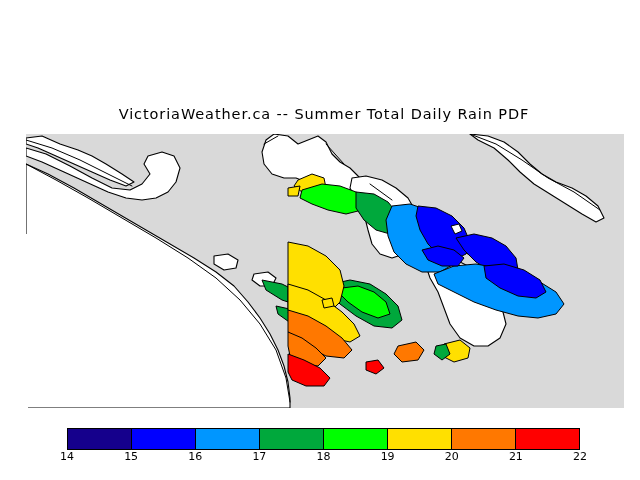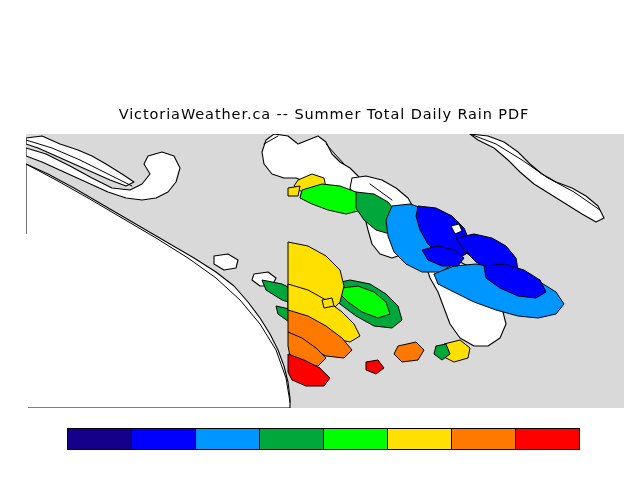--- a/index.html
+++ b/index.html
@@ -267,15 +267,26 @@
         <div class="band" style="background: rgb(0, 0, 255);"></div>
         <div class="band" style="background: rgb(0, 150, 255);"></div>
         <div class="band" style="background: rgb(0, 168, 60);"></div>
         <div class="band" style="background: rgb(0, 255, 0);"></div>
         <div class="band" style="background: rgb(255, 224, 0);"></div>
         <div class="band" style="background: rgb(255, 120, 0);"></div>
         <div class="band" style="background: rgb(255, 0, 0);"></div>
       </div>
   </div>
 
+  <div id="cb-ticks">
+      <span class="tick" style="left: 0px;">14</span>
+      <span class="tick" style="left: 64.125px;">15</span>
+      <span class="tick" style="left: 128.25px;">16</span>
+      <span class="tick" style="left: 192.375px;">17</span>
+      <span class="tick" style="left: 256.5px;">18</span>
+      <span class="tick" style="left: 320.625px;">19</span>
+      <span class="tick" style="left: 384.75px;">20</span>
+      <span class="tick" style="left: 448.875px;">21</span>
+      <span class="tick" style="left: 513px;">22</span>
+    </div>
 
 
 </div>
 
 </body></html>

